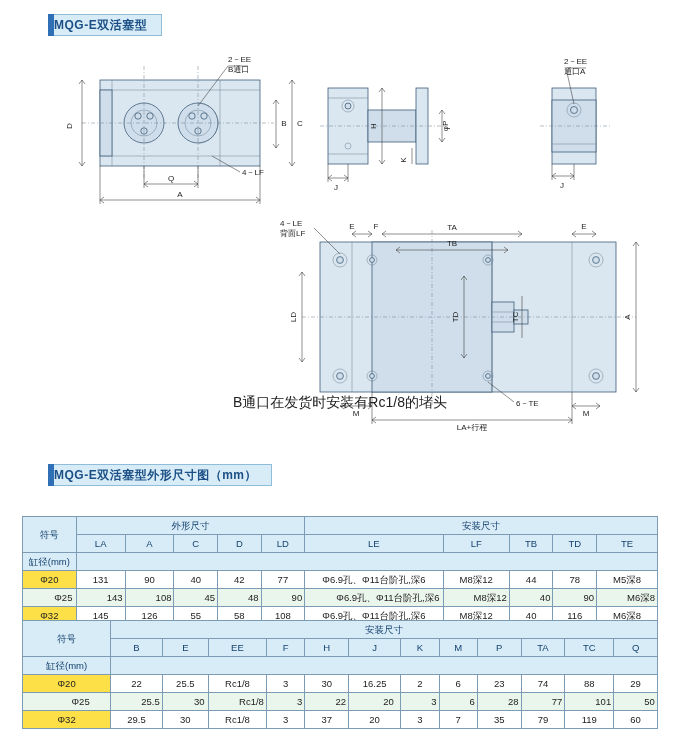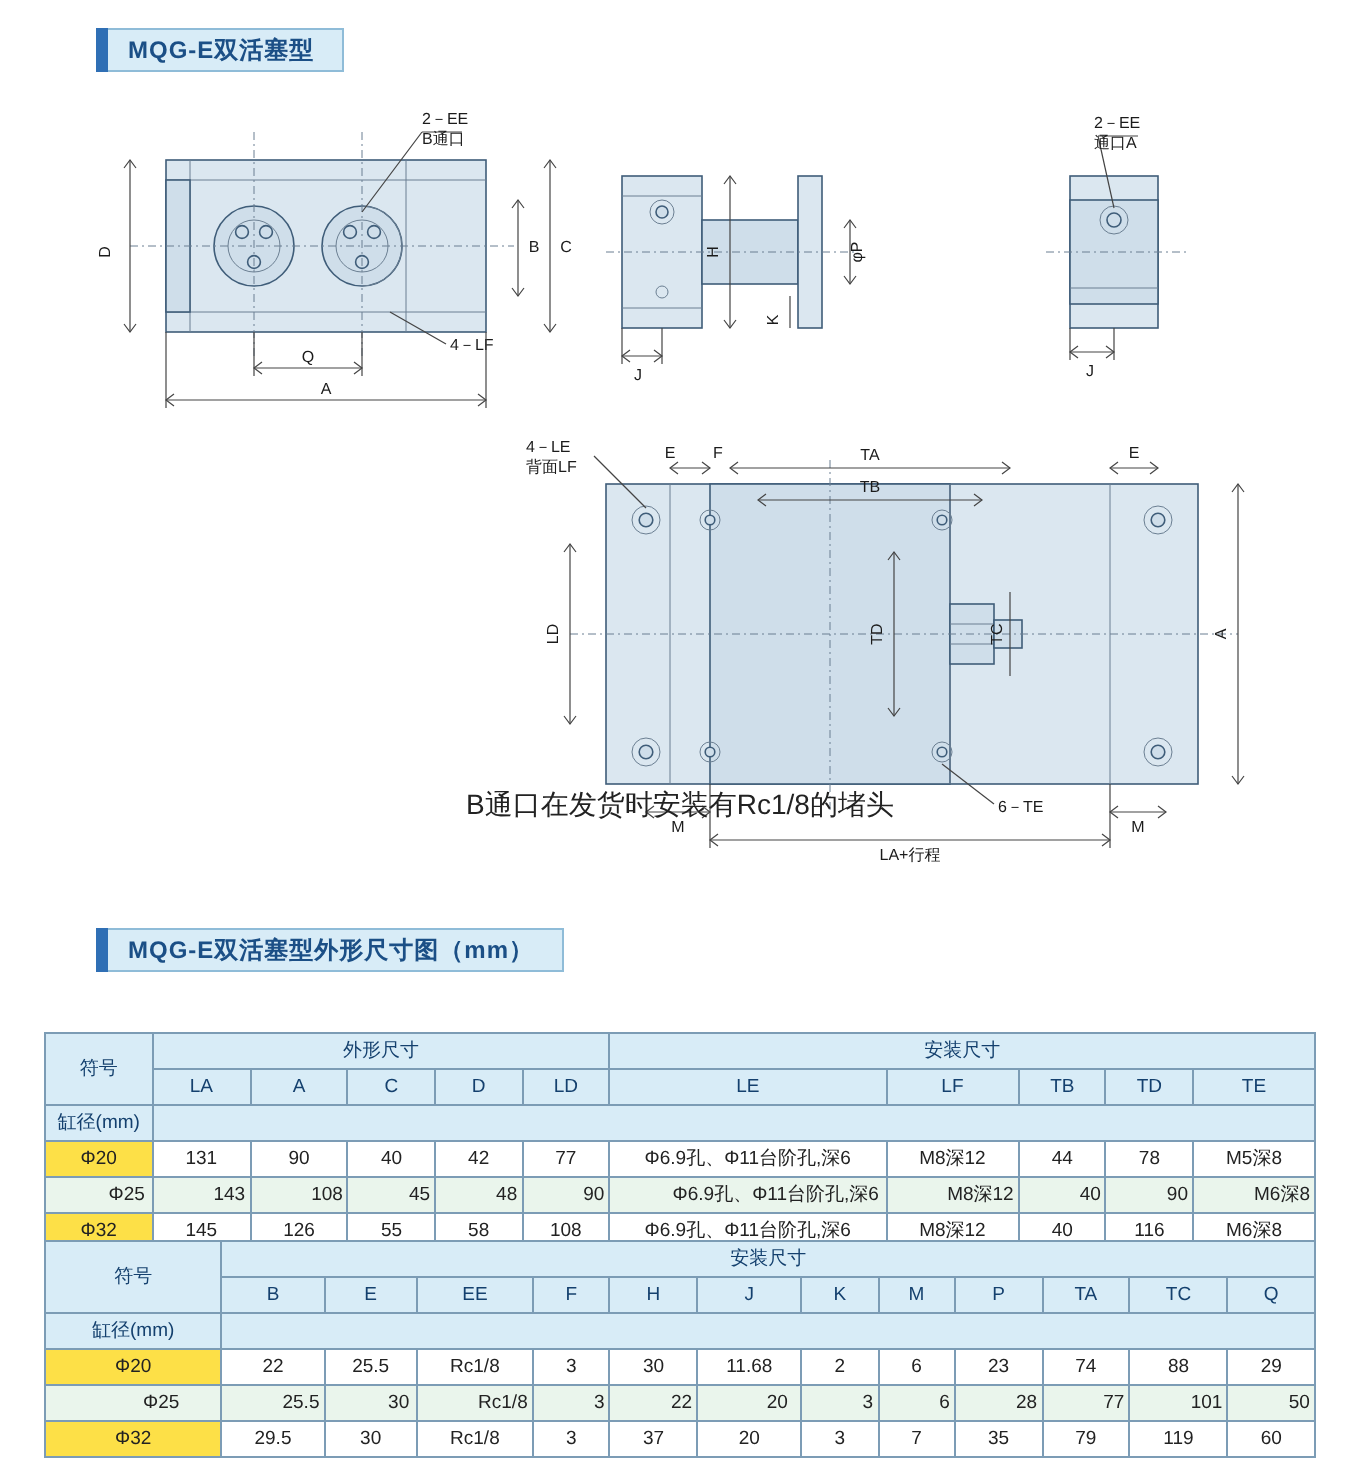--- a/index.html
+++ b/index.html
@@ -23,37 +23,37 @@
     height: 22px;
   }
   .section-head .bar {
     width: 6px;
     background: #2f6fb5;
   }
   .section-head .cap {
     background: #d8ecf7;
     border: 1px solid #8fbcd8;
     border-left: none;
-    padding: 0 14px 0 10px;
+    padding: 0 14px 0 0;
     display: flex;
     align-items: center;
     font-size: 12px;
     font-weight: bold;
     color: #1b4f86;
     letter-spacing: 0.5px;
     white-space: nowrap;
   }
 
   #head1 { left: 48px; top: 14px; }
   #head2 { left: 48px; top: 464px; justify-content: space-between; }
 
   
   #drawing {
     position: absolute;
-    left: 35px;
+    left: 52px;
     top: 44px;
     width: 610px;
     height: 400px;
   }
   #drawing svg { display: block; }
 
   
   table.dim {
     position: absolute;
     border-collapse: collapse;
@@ -418,21 +418,21 @@
       <td class="first" style="background:#d8ecf7;color:#14406e">缸径(mm)</td>
       <td style="background:#d8ecf7" colspan="12"></td>
     </tr>
     <tr>
       <td class="first">Φ20</td>
       <td>22</td>
       <td>25.5</td>
       <td>Rc1/8</td>
       <td>3</td>
       <td>30</td>
-      <td>11.68</td>
+      <td>16.25</td>
       <td>2</td>
       <td>6</td>
       <td>23</td>
       <td>74</td>
       <td>88</td>
       <td>29</td>
     </tr>
     <tr class="alt">
       <td class="first">Φ25</td>
       <td>25.5</td>

